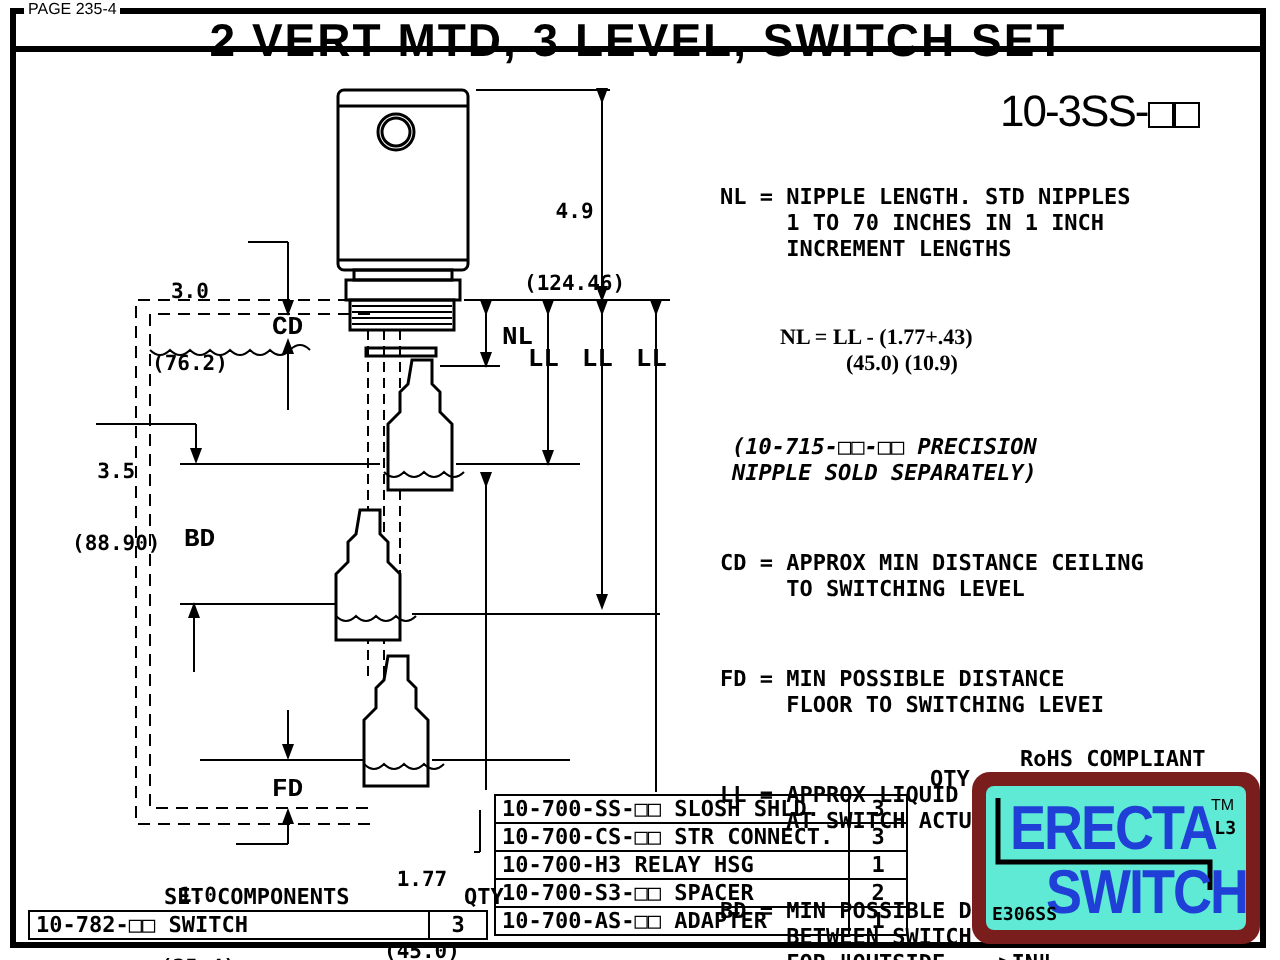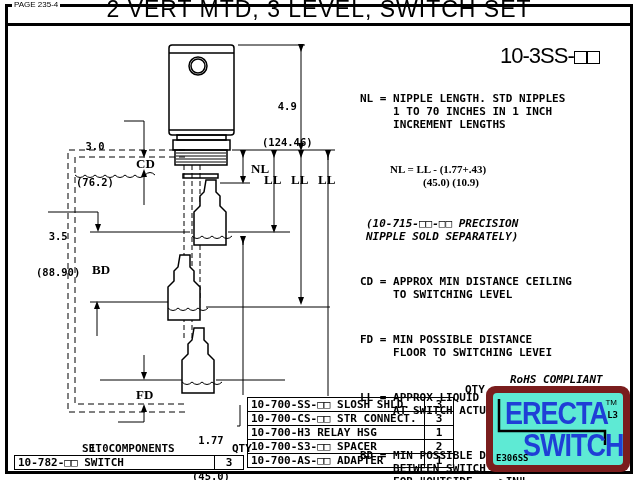--- a/index.html
+++ b/index.html
@@ -1,33 +1,33 @@
 <!DOCTYPE html>
 <html><head>
 <meta charset="utf-8">
 <style>
   html, body { margin:0; padding:0; background:#ffffff; }
   body { width:640px; height:480px; position:relative; overflow:hidden; font-family:"DejaVu Sans Mono", monospace; color:#000; }
   .abs { position:absolute; }
   .page-label { left:12px; top:0px; font-family:"Liberation Sans", sans-serif; font-size:8px; background:#fff; padding:0 2px; z-index:3; }
   .frame { left:5px; top:4px; width:628px; height:470px; border:3px solid #000; box-sizing:border-box; }
-  .title-box { left:5px; top:4px; width:628px; height:22px; border:3px solid #000; box-sizing:border-box; display:flex; align-items:flex-end; justify-content:center; }
+  .title-box { left:5px; top:4px; width:628px; height:22px; border:3px solid #000; box-sizing:border-box; display:flex; align-items:flex-start; justify-content:center;font-weight:bold; }
   .title { font-family:"Liberation Sans", sans-serif; font-size:23px; letter-spacing:1px; }
   .part-no { left:500px; top:43px; font-family:"Liberation Sans", sans-serif; font-size:22px; letter-spacing:-1px; }
   .sq { display:inline-block; width:13px; height:13px; border:1px solid #000; vertical-align:middle; box-sizing:border-box; }
   .notes { left:360px; top:66px; font-family:"DejaVu Sans Mono", monospace; font-weight:bold; font-size:11px; line-height:13px; white-space:pre; }
   .note-block { margin-bottom:6px; }
   .italic { font-style:italic; }
   .dim { font-family:"DejaVu Sans Mono", monospace; font-weight:bold; font-size:10.5px; line-height:12px; text-align:center; white-space:pre; }
-  .lbl { font-family:Liberation Serif, serif; font-weight:bold; font-size:13px;text-align:right; }
+  .lbl { font-family:Liberation Mono, monospace; font-weight:bold; font-size:13px;text-align:right; }
   table.comp { border-collapse:collapse; font-family:"DejaVu Sans Mono", monospace; font-weight:bold; font-size:11px; }
   table.comp td { border:1px solid #000; padding:0 3px; height:13px; line-height:13px; white-space:nowrap; }
   table.comp td.q { text-align:center; width:22px; }
   .qty-hdr { font-family:"DejaVu Sans Mono", monospace; font-weight:bold; font-size:11px;padding-left:12px; }
-  .rohs { left:510px; top:373px; font-family:"DejaVu Sans Mono", monospace; font-weight:bold; font-size:11px;font-style:italic; }
+  .rohs { left:510px; top:373px; font-family:"DejaVu Sans Mono", monospace; font-weight:bold; font-size:11px; }
   .logo { left:486px; top:386px; width:144px; height:86px; background:#7a1d1d; border-radius:9px; }
   .logo-inner { position:absolute; left:7px; top:7px; right:7px; bottom:7px; background:#5eead4; border-radius:4px; }
   .logo-erecta { position:absolute; left:12px; top:6px; font-family:"Liberation Sans", sans-serif; font-weight:bold; font-size:27px; color:#1f3fd6; letter-spacing:-1px; transform:scaleY(1.15); }
   .logo-switch { position:absolute; left:30px; top:38px; font-family:"Liberation Sans", sans-serif; font-weight:bold; font-size:27px; color:#1f3fd6; letter-spacing:-1px; transform:scaleY(1.15); }
   .logo-tm { position:absolute; right:6px; top:5px; font-family:"Liberation Sans", sans-serif; font-size:8px; }
   .logo-l3 { position:absolute; right:5px; top:17px; font-family:"DejaVu Sans Mono", monospace; font-weight:bold; font-size:9px; }
   .logo-code { position:absolute; left:3px; bottom:2px; font-family:"DejaVu Sans Mono", monospace; font-weight:bold; font-size:9px; }
 </style>
 </head>
 <body>

